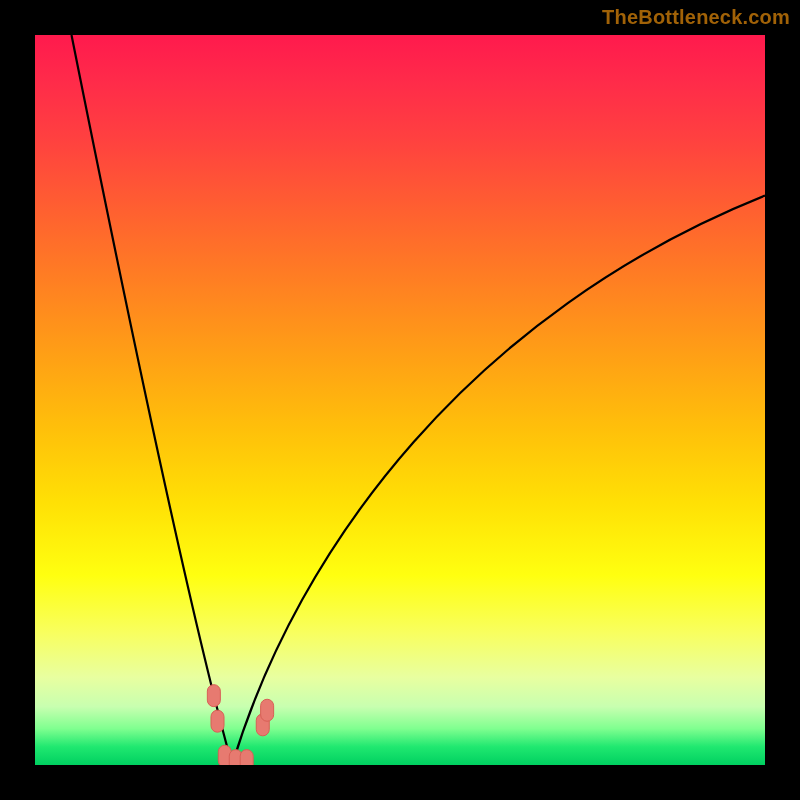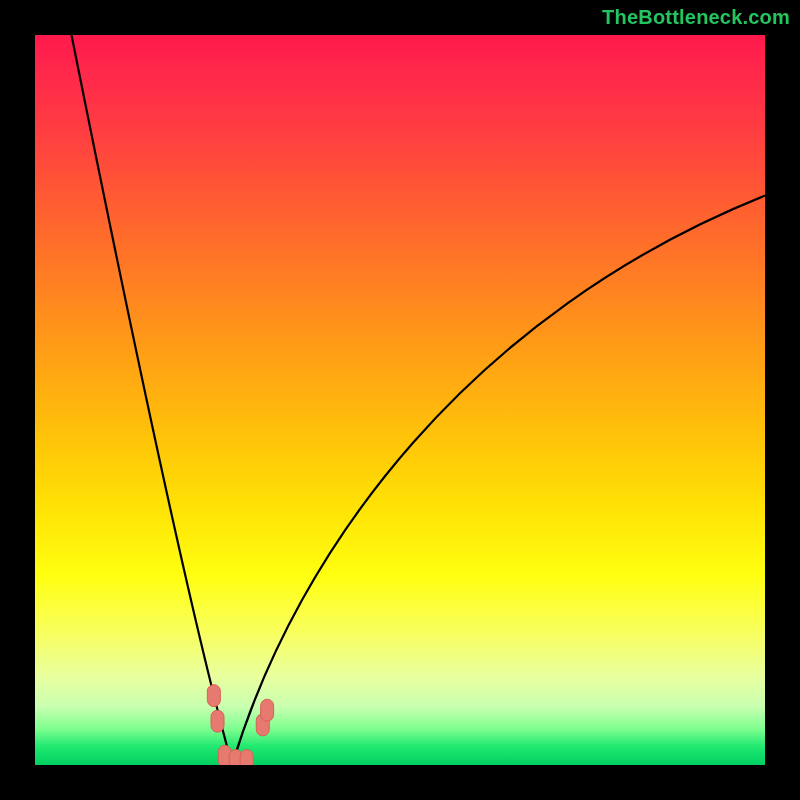--- a/index.html
+++ b/index.html
@@ -58,21 +58,21 @@
     width: 730px;
     height: 730px;
   }
   .watermark {
     position: absolute;
     top: 6px;
     right: 10px;
     font-family: Arial, Helvetica, sans-serif;
     font-size: 20px;
     font-weight: 600;
-    color: #22c55e;
+    color: #a16207;
     letter-spacing: 0.2px;
   }
 </style>
 </head>
 <body>
 
 <div class="frame">
   <div class="watermark">TheBottleneck.com</div>
   <div class="plot">
     <div class="gradient"></div>

